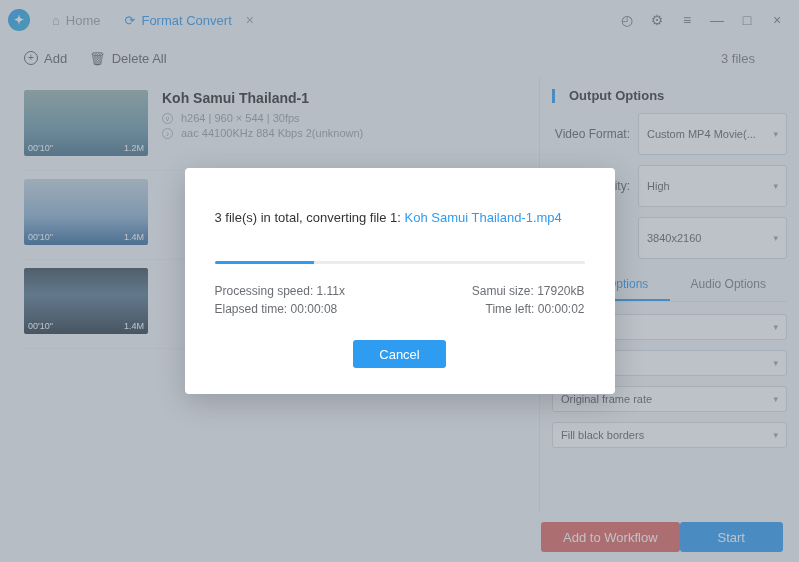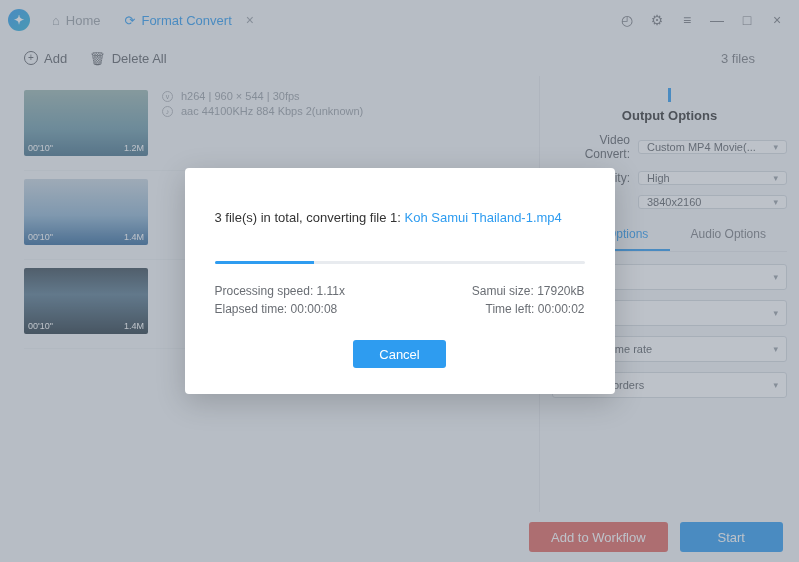--- a/index.html
+++ b/index.html
@@ -32,33 +32,33 @@
 .thumb.t2 { background: linear-gradient(180deg,#c7d4de 0%,#8fb3cf 55%,#346a9c 100%); }
 .thumb.t3 { background: linear-gradient(180deg,#3a4a55 0%,#5a7a8f 40%,#2a3a44 100%); }
 .thumb .dur { position: absolute; bottom: 3px; left: 4px; font-size: 9px; color: #fff; }
 .thumb .size { position: absolute; bottom: 3px; right: 4px; font-size: 9px; color: #fff; }
 .file-meta { flex: 1; }
 .file-title { font-size: 14px; color: #2c2c2c; font-weight: 600; margin-bottom: 6px; }
 .meta-line { font-size: 11px; color: #9aa0a6; display: flex; align-items: center; gap: 8px; margin-bottom: 3px; }
 .meta-icon { width: 11px; height: 11px; border: 1px solid #b0b4b9; border-radius: 50%; display:inline-flex;align-items:center;justify-content:center;font-size:7px; }
 
 
-.section-title { display: flex; align-items: center; gap: 6px; font-size: 13px; font-weight: 600; color: #333; margin-bottom: 10px; flex-direction: column; }
+.section-title { display: flex; align-items: center; gap: 14px; font-size: 13px; font-weight: 600; color: #333; margin-bottom: 10px; }
 .section-bar { width: 3px; height: 14px; background: #2e9cf0; }
 .opt-row { display: flex; align-items: center; margin-bottom: 10px; }
 .opt-label { width: 86px; text-align: right; font-size: 12px; color: #5f6368; padding-right: 8px; }
-.opt-select { flex: 1; height: 14px; border: 1px solid #d7dce1; border-radius: 3px; background: #fff; font-size: 11px; color: #5f6368; padding: 0 8px; display: flex; align-items: center; justify-content: space-between; }
+.opt-select { flex: 1; height: 42px; border: 1px solid #d7dce1; border-radius: 3px; background: #fff; font-size: 11px; color: #5f6368; padding: 0 8px; display: flex; align-items: center; justify-content: space-between; }
 .chev { color: #9aa0a6; font-size: 9px; }
 .tabs { display: flex; border-bottom: 1px solid #e5e7eb; margin: 8px 0 12px 0; }
 .opt-tab { flex: 1; text-align: center; padding: 8px 0; font-size: 12px; color: #7a7d82; }
 .opt-tab.active { color: #2e9cf0; border-bottom: 2px solid #2e9cf0; }
 .full-select { height: 26px; border: 1px solid #d7dce1; border-radius: 3px; background: #fff; font-size: 11px; color: #5f6368; padding: 0 8px; display: flex; align-items: center; justify-content: space-between; margin-bottom: 10px; }
 
 
-.footer { position: absolute; bottom: 0; left: 12px; right: 0; height: 50px; display: flex; align-items: center; justify-content: flex-end; padding: 0 16px; gap: 12px; }
+.footer { position: absolute; bottom: 0; left: 12px; right: 0; height: 50px; display: flex; align-items: center; justify-content: flex-end; padding: 0 16px; }
 .btn { height: 30px; padding: 0 22px; border-radius: 3px; font-size: 13px; color: #fff; display: flex; align-items: center; border: none; }
 .btn.red { background: #e2665f; }
 .btn.blue { background: #2e9cf0; padding: 0 38px; }
 
 
 .overlay { position: absolute; inset: 0; background: rgba(108,120,135,0.45); display: flex; align-items: center; justify-content: center; }
 .modal { width: 430px; background: #fff; border-radius: 4px; padding: 42px 30px 26px 30px; box-shadow: 0 8px 30px rgba(0,0,0,0.18); }
 .modal-msg { font-size: 13px; color: #333; margin-bottom: 36px; }
 .modal-msg .link { color: #2e9cf0; }
 .progress { width: 100%; height: 3px; background: #e8ebef; border-radius: 2px; margin-bottom: 20px; overflow: hidden; }
@@ -107,20 +107,21 @@
 
 <div class="main">
   <div class="left">
 
     <div class="file-row">
       <div class="thumb">
         <span class="dur">00'10"</span>
         <span class="size">1.2M</span>
       </div>
       <div class="file-meta">
+        <div class="file-title">Koh Samui Thailand-1</div>
         <div class="meta-line">
           <span class="meta-icon">v</span>
           <span>h264   |   960   ×   544   |   30fps</span>
         </div>
         <div class="meta-line">
           <span class="meta-icon">♪</span>
           <span>aac    44100KHz    884 Kbps    2(unknown)</span>
         </div>
       </div>
     </div>
@@ -142,21 +143,21 @@
     </div>
 
   </div>
 
   <div class="right">
     <div class="section-title">
       <span class="section-bar"></span>
       <span>Output Options</span>
     </div>
     <div class="opt-row">
-      <div class="opt-label">Video Convert:</div>
+      <div class="opt-label">Video Format:</div>
       <div class="opt-select">
         <span>Custom MP4 Movie(...</span>
         <span class="chev">▾</span>
       </div>
     </div>
     <div class="opt-row">
       <div class="opt-label">Quality:</div>
       <div class="opt-select">
         <span>High</span>
         <span class="chev">▾</span>

